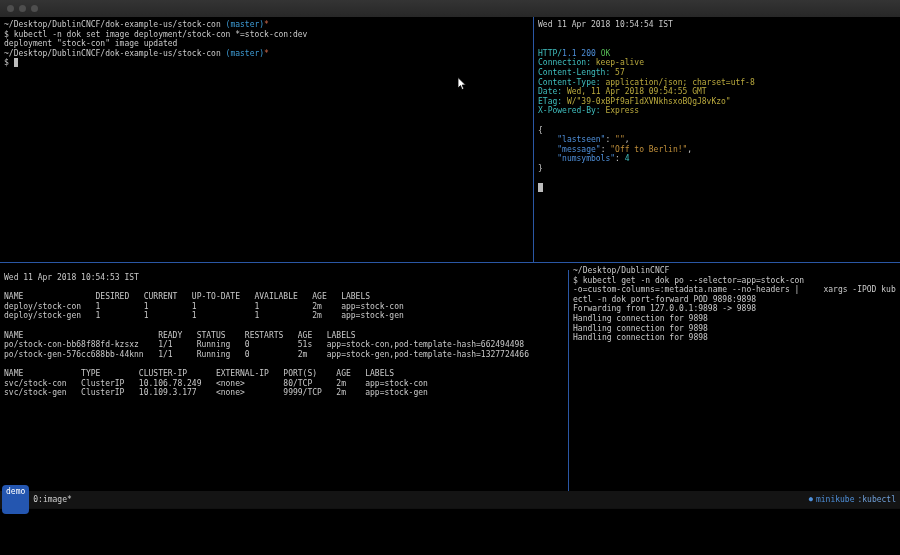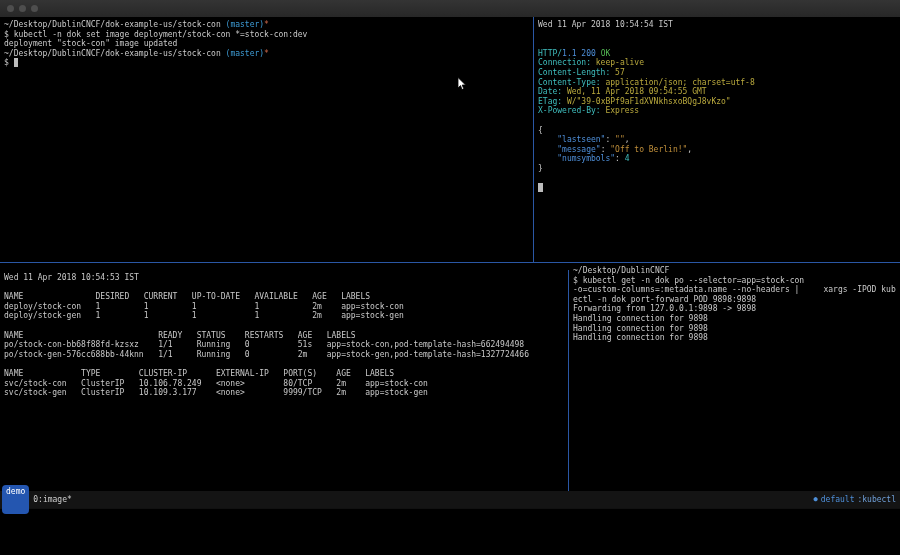--- a/index.html
+++ b/index.html
@@ -70,19 +70,19 @@
 
     <svg class="mouse" width="10" height="14" viewBox="0 0 10 14">
       <path d="M1,0.5 L1,11 L3.5,8.6 L5,12.6 L6.8,11.8 L5.2,8 L8.6,8 Z" fill="#ffffff" stroke="#000000" stroke-width="0.8"></path>
     </svg>
 
     <div class="statusbar">
       <span class="sb-chip">demo</span>
       <span class="sb-win">0:image*</span>
       <span class="sb-right">
         <span class="sb-kicon">●</span>
-        <span class="sb-ctx">default</span>
+        <span class="sb-ctx">minikube</span>
         <span class="sb-sfx">:kubectl</span>
       </span>
     </div>
 
   </div>
 </div>
 
 </body></html>

